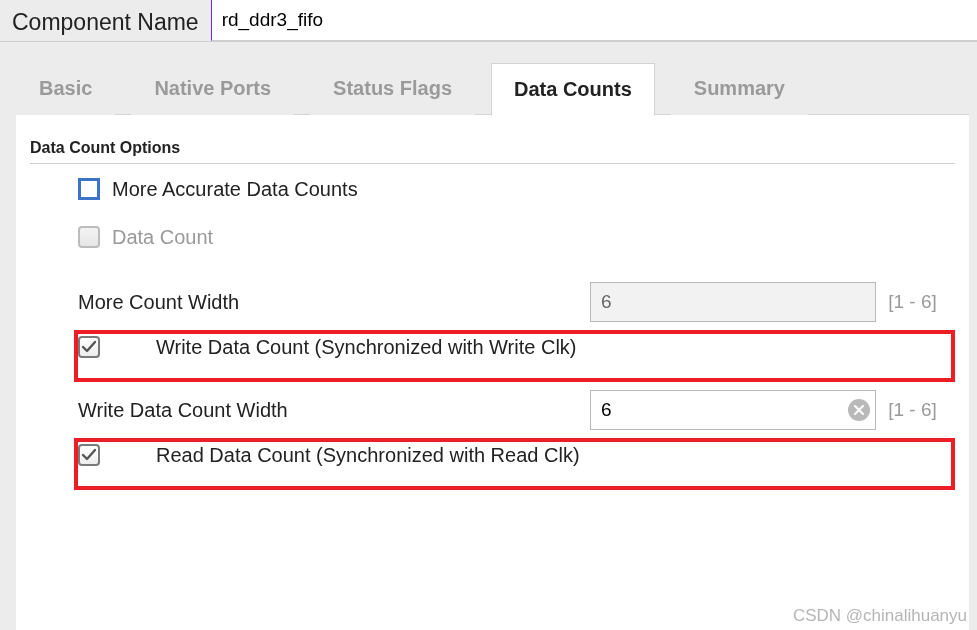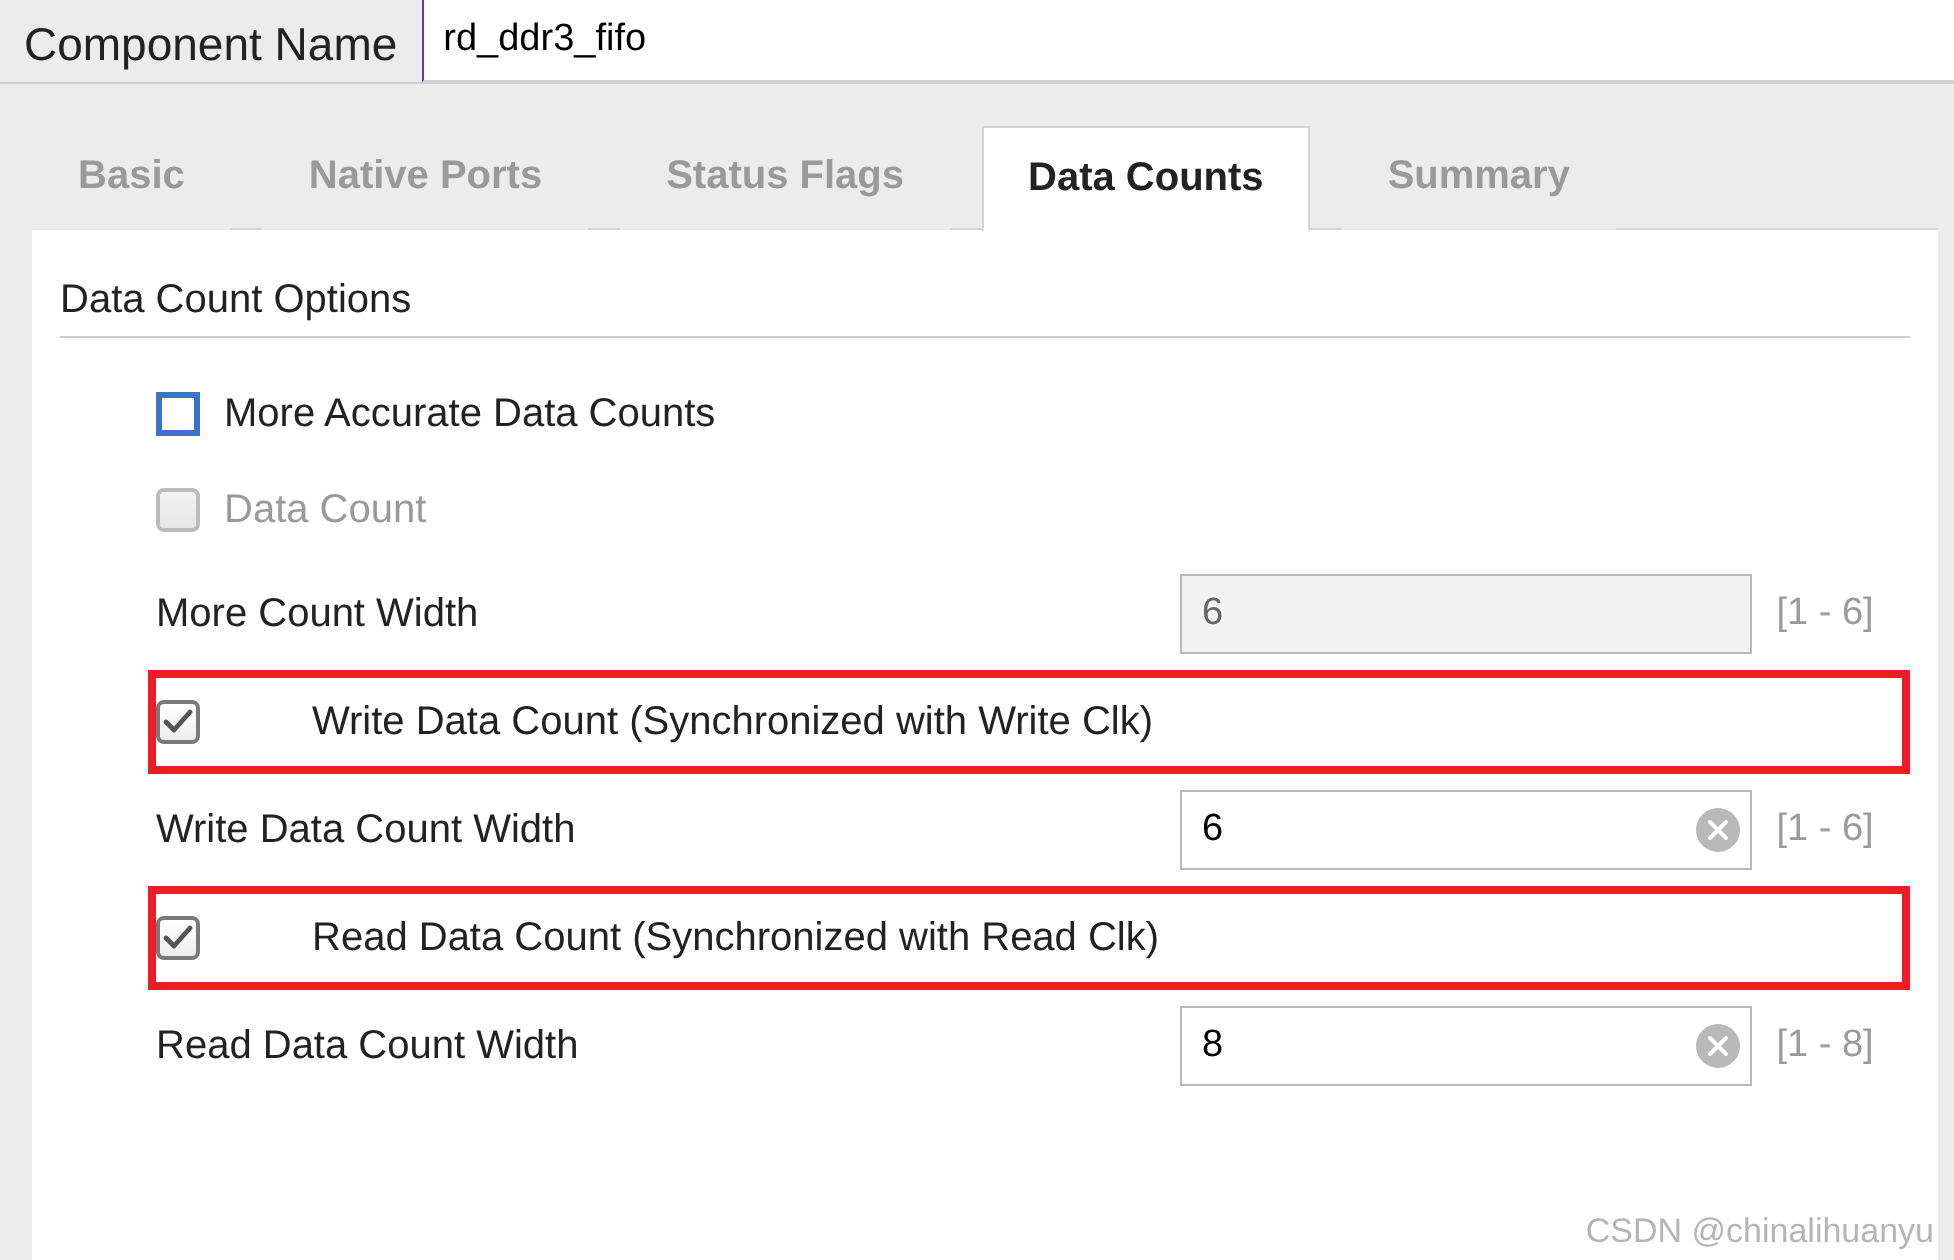--- a/index.html
+++ b/index.html
@@ -64,32 +64,32 @@
     top: 1px;
   }
   .content {
     background: #fff;
     border-top: 1px solid #d4d4d4;
     margin-top: -1px;
     padding: 24px 14px 40px 14px;
     height: 520px;
   }
   .section-title {
-    font-weight: 400;
-    font-size: 20px;
+    font-weight: 700;
+    font-size: 16px;
     margin-bottom: 6px;
   }
   .section-rule {
     border: none;
     border-top: 1px solid #cfcfcf;
     margin: 2px 0 14px 0;
   }
   .opt {
     display: flex;
-    align-items: center;
+    align-items: flex-start;
     margin-left: 48px;
     height: 48px;
   }
   .opt.hl {
     border: 4px solid #ee1c25;
     padding: 2px 6px 2px 0;
     height: 52px;
     margin-left: 44px;
     gap: 44px;
   }
@@ -220,31 +220,19 @@
 
     <div class="opt hl">
       <span class="cb">
         <svg viewBox="0 0 16 16">
               <path d="M2 8 L6 12 L14 3" stroke="#555" stroke-width="2.4" fill="none" stroke-linecap="round" stroke-linejoin="round"></path>
             </svg>
       </span>
       <span class="opt-label">Read Data Count (Synchronized with Read Clk)</span>
     </div>
 
-    <div class="field-row">
-      <div class="field-label">Read Data Count Width</div>
-      <div class="num-input-wrap">
-        <input class="num-input" value="8" style="">
-        <span class="clear-icon">
-          <svg viewBox="0 0 12 12">
-                <path d="M2 2 L10 10 M10 2 L2 10" stroke="#fff" stroke-width="2" stroke-linecap="round"></path>
-              </svg>
-        </span>
-      </div>
-      <div class="range">[1 - 8]</div>
-    </div>
 
   </div>
 </div>
 
 <div class="watermark">CSDN @chinalihuanyu</div>
 
 </div>
 
 </body></html>

